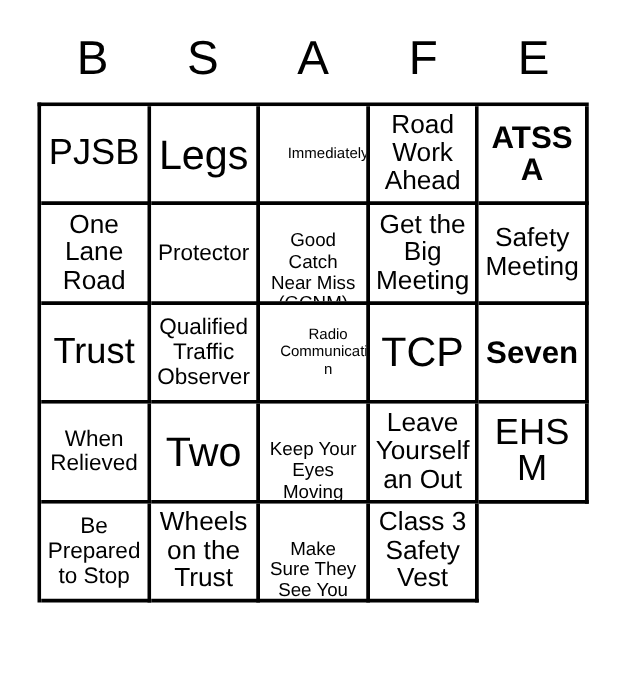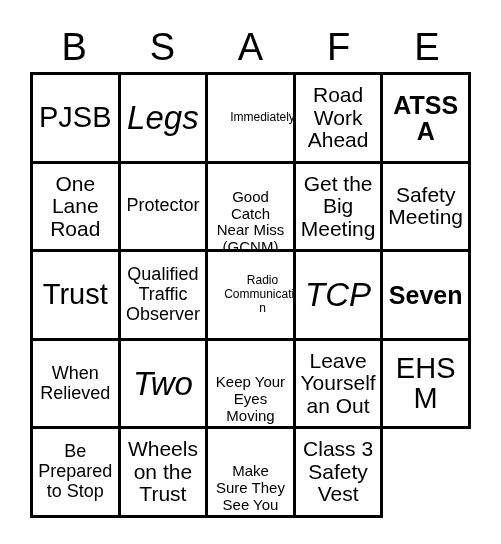--- a/index.html
+++ b/index.html
@@ -41,23 +41,23 @@
     font-weight: 400;
     letter-spacing: 0;
     color: #000;
     user-select: none;
   }
 
   
   #grid {
     position: absolute;
     left: 30px;
-    top: 72px;
+    top: 82px;
     width: 441px;
-    height: 446px;
+    height: 400px;
     box-sizing: border-box;
     border-top: 3px solid #000;
     border-left: 3px solid #000;
     display: grid;
     grid-template-columns: repeat(5, 1fr);
     grid-template-rows: repeat(5, 1fr);
   }
 
   .cell {
     box-sizing: border-box;
@@ -74,21 +74,21 @@
   .cell-text {
     display: block;
     width: 100%;
     text-align: center;
     line-height: 1.04;
     word-wrap: break-word;
     white-space: pre-line;
   }
 
   
-  .fs-xxl .cell-text { font-size: 33px; line-height: 1.0; font-style: italic; }
+  .fs-xxl .cell-text { font-size: 33px; line-height: 1.0; }
   .fs-xl  .cell-text { font-size: 29px; line-height: 1.02; }
   .fs-lg  .cell-text { font-size: 25px; line-height: 1.05; font-weight: bold; }
   .fs-md  .cell-text { font-size: 21px; line-height: 1.07; }
   .fs-sm  .cell-text { font-size: 18px; line-height: 1.1; }
   .fs-xs  .cell-text { font-size: 15px; line-height: 1.12; margin-top: 32px; }
   .fs-xxs .cell-text { font-size: 12px; line-height: 1.15; margin-left: 24px; }
 </style>
 </head>
 <body>
 

